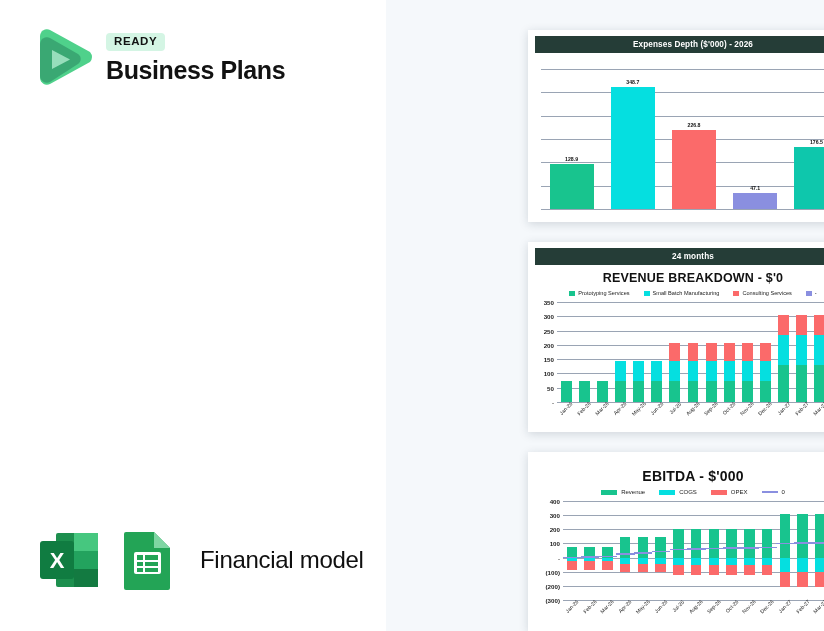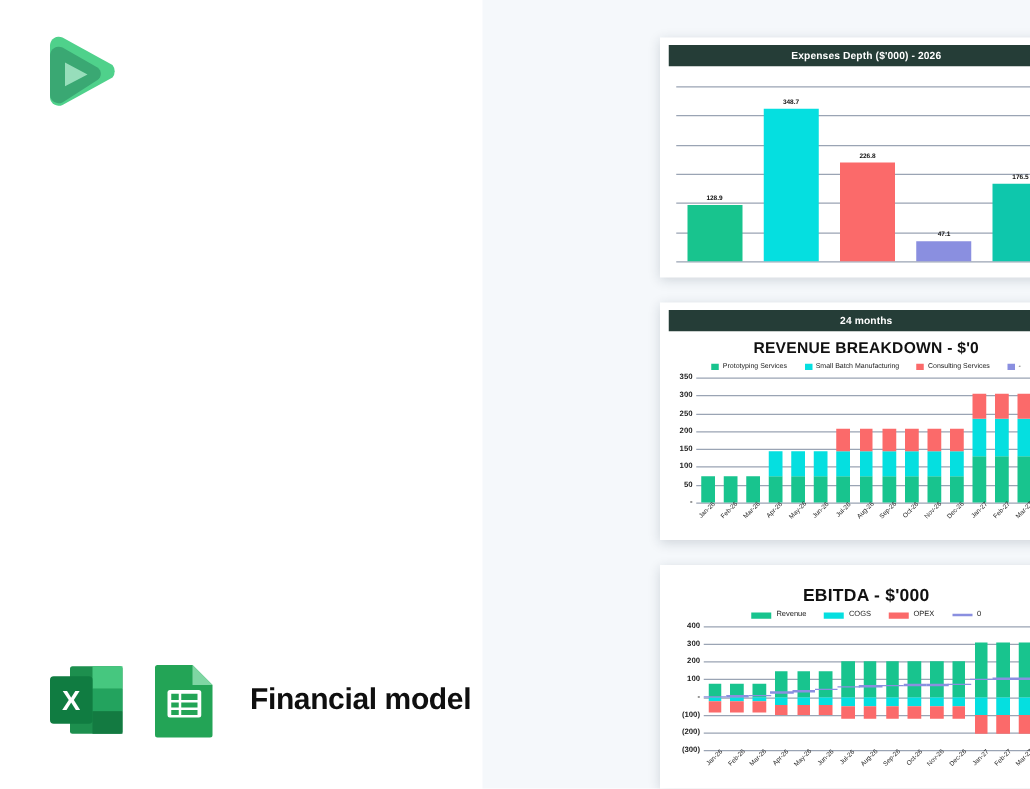--- a/index.html
+++ b/index.html
@@ -41,21 +41,21 @@
     position: absolute; left: 32px; top: 78px; width: 440px;
     color: #ffffff; font-size: 49px; line-height: 1.23; font-weight: normal;
     letter-spacing: -0.5px; white-space: pre-line;
   }
 
   
   .footer { position: absolute; left: 36px; top: 525px; display: flex; align-items: center; }
   .file-icon { width: 70px; height: 70px; flex: none; }
   .file-icon + .file-icon { margin-left: 6px; }
   .footer-label {
-    margin-left: 18px; font-size: 24px; font-weight: bold;
+    margin-left: 18px; font-size: 24px; font-weight: normal;
     color: #0f0f0f; letter-spacing: -0.3px;
   }
 
   
   .card {
     position: absolute; background: #ffffff;
     box-shadow: 0 2px 9px rgba(25,40,60,.17);
     overflow: hidden;
   }
   #card-expenses { left: 528px; top: 30px; width: 330px; height: 192px; }
@@ -108,20 +108,24 @@
 
   <div class="right-panel"></div>
 
   <div class="logo-block">
     <div class="logo-mark">
       <svg width="60" height="62" viewBox="0 0 60 62">
         <path d="M16 4 L56 26 A8 8 0 0 1 56 36 L16 58 A7 7 0 0 1 6 52 L6 10 A7 7 0 0 1 16 4 Z" fill="#4fd18b"></path>
         <path d="M6 18 A7 7 0 0 1 16 12 L44 28 A6 6 0 0 1 44 38 L16 56 A7 7 0 0 1 6 50 Z" fill="#3aa873"></path>
         <path d="M18 24 L36 33.5 L18 43 Z" fill="#a8e8c8" opacity="0.85"></path>
       </svg>
+    </div>
+    <div class="logo-text">
+      <span class="ready-badge">READY</span>
+      <div class="brand-name">Business Plans</div>
     </div>
   </div>
 
 
   <div class="footer">
     <div class="file-icon">
       <svg width="70" height="70" viewBox="0 0 70 70">
         <rect x="20" y="8" width="42" height="54" rx="2" fill="#1d8f4e"></rect>
         <rect x="38" y="8" width="24" height="18" fill="#46c77f"></rect>
         <rect x="38" y="26" width="24" height="18" fill="#23a35e"></rect>

